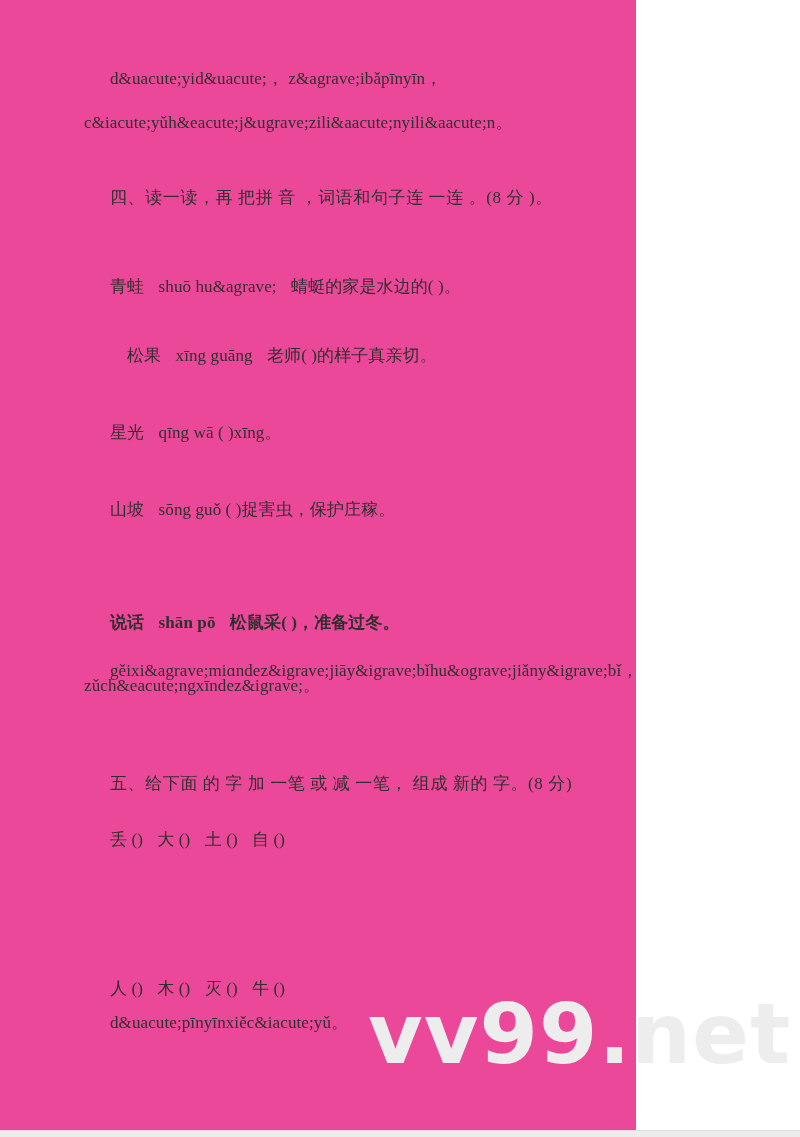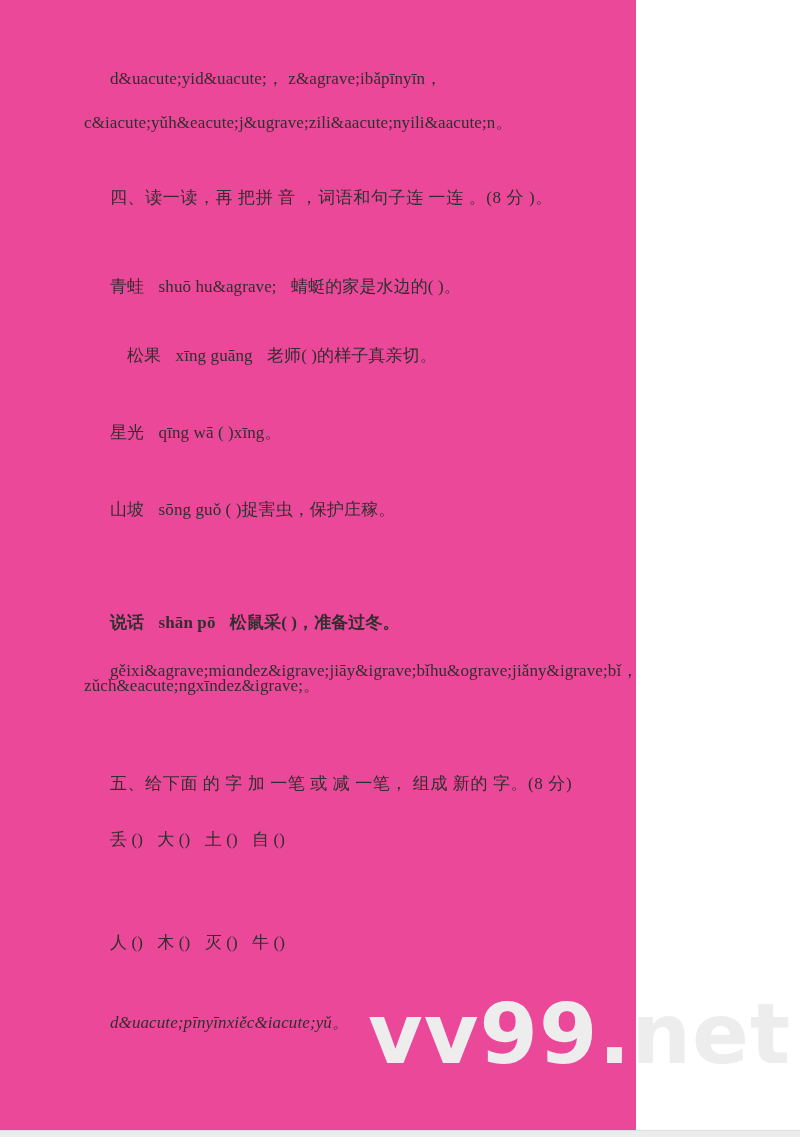--- a/index.html
+++ b/index.html
@@ -99,25 +99,25 @@
 
   <div class="line indent heading" style="top:773px;">五、给下面 的 字 加 一笔 或 减 一笔， 组成 新的 字。(8 分)</div>
 
   <div class="line indent char-row" style="top:829px;">
     <span class="item"><span>丢</span> <span>()</span></span>
     <span class="item"><span>大</span> <span>()</span></span>
     <span class="item"><span>土</span> <span>()</span></span>
     <span class="item"><span>自</span> <span>()</span></span>
   </div>
 
-  <div class="line indent char-row" style="top:932px;">
+  <div class="line indent char-row" style="top:978px;">
     <span class="item"><span>人</span> <span>()</span></span>
     <span class="item"><span>木</span> <span>()</span></span>
     <span class="item"><span>灭</span> <span>()</span></span>
     <span class="item"><span>牛</span> <span>()</span></span>
   </div>
 
-  <div class="line indent" style="top:1012px;font-style:italic;">d&amp;uacute;pīnyīnxiěc&amp;iacute;yǔ。</div>
+  <div class="line indent" style="top:1012px;">d&amp;uacute;pīnyīnxiěc&amp;iacute;yǔ。</div>
 
   <div class="watermark">vv99.net</div>
 </div>
 
 <div class="bottom-edge"></div>
 
 </body></html>

